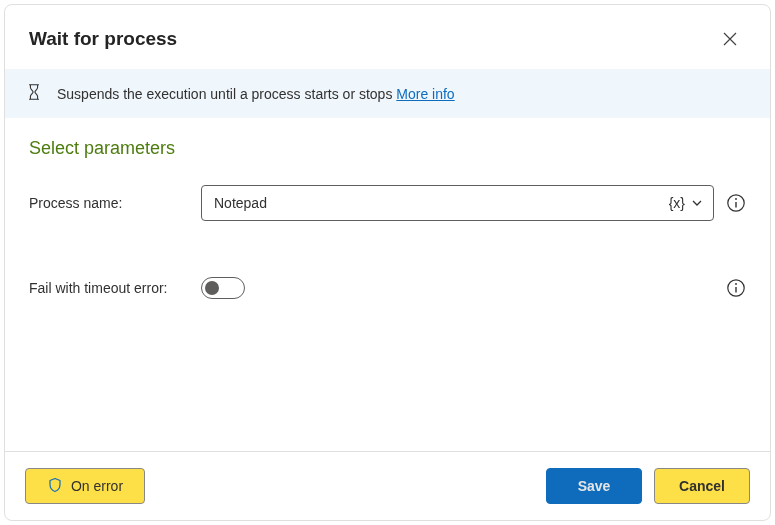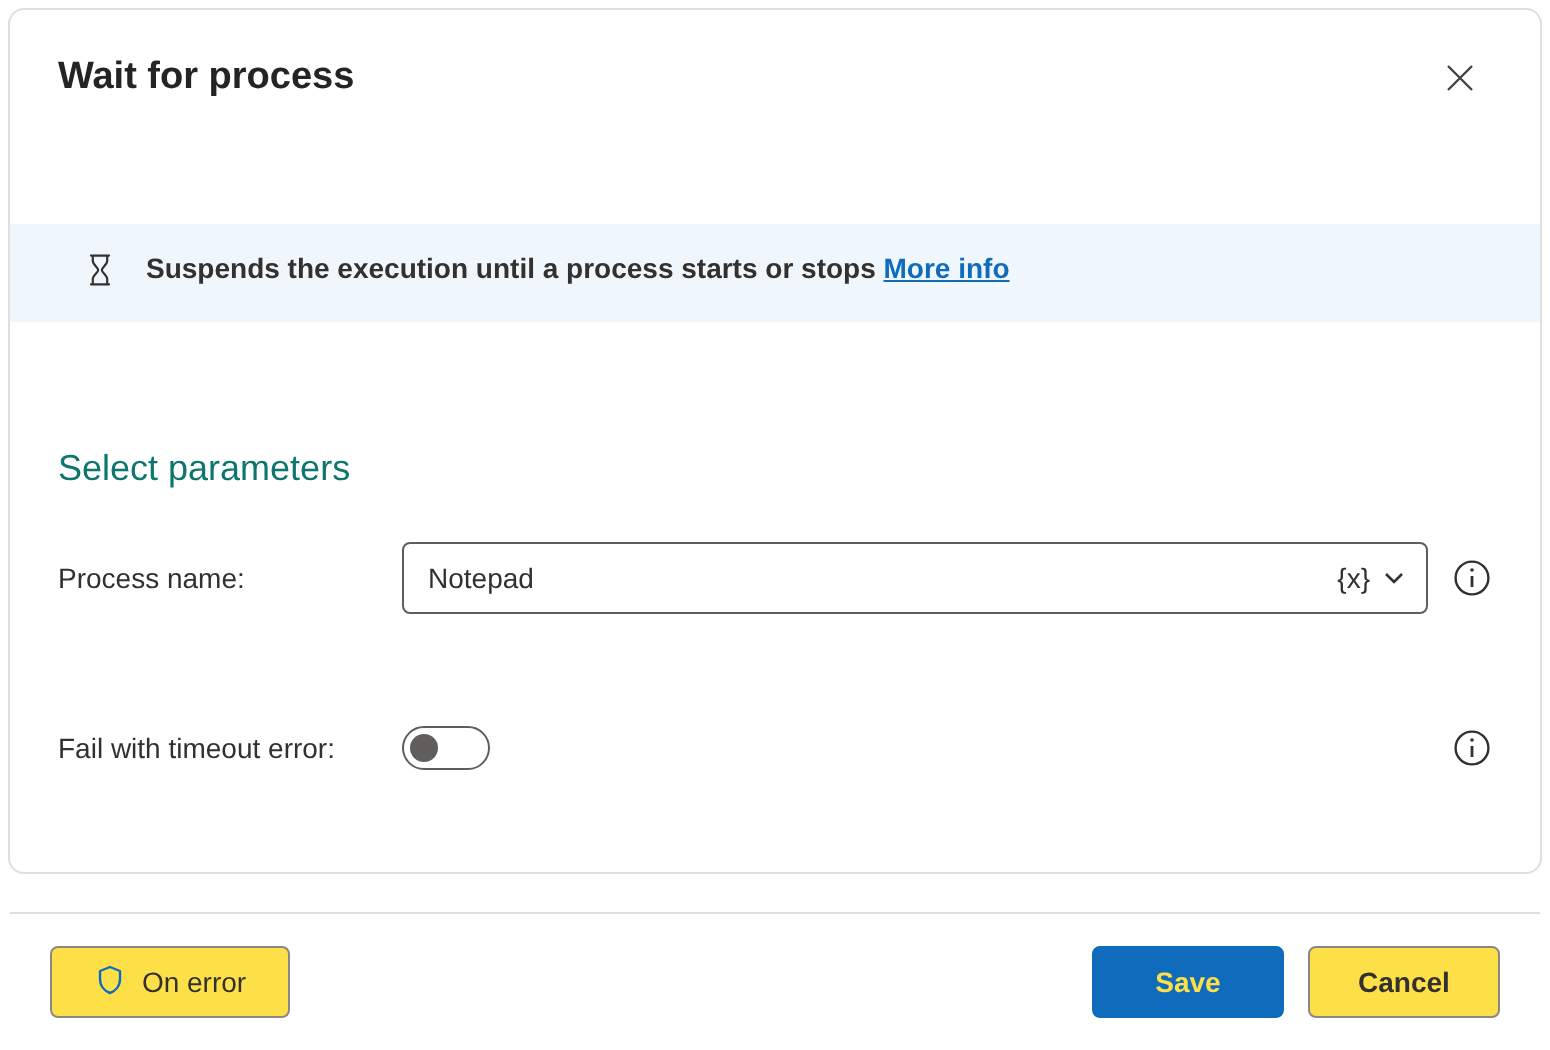--- a/index.html
+++ b/index.html
@@ -7,29 +7,28 @@
       font-family: "Segoe UI", -apple-system, BlinkMacSystemFont, sans-serif;
       font-size: 14px;
       color: #323130;
       background: #fff;
       width: 775px;
       height: 525px;
       overflow: hidden;
     }
     .dialog {
       width: 767px;
-      height: 433px;
+      height: 517px;
       margin: 4px;
       border: 1px solid #e1dfdd;
       border-radius: 8px;
       display: flex;
       flex-direction: column;
       background: #fff;
       position: relative;
-      gap: 43px;
     }
     .header {
       display: flex;
       align-items: center;
       justify-content: space-between;
       padding: 18px 24px 14px 24px;
     }
     .header h1 {
       font-size: 19px;
       font-weight: 600;
@@ -42,45 +41,44 @@
       align-items: center;
       justify-content: center;
       cursor: pointer;
       color: #424242;
       background: none;
       border: none;
       border-radius: 4px;
     }
     .info-banner {
       background: #eff6fc;
-      padding: 14px 36px;
-      display: flex;
-      align-items: flex-start;
+      padding: 14px 20px;
+      display: flex;
+      align-items: center;
       gap: 14px;
       font-size: 14px;
       color: #323130;
-      font-weight: bold;
     }
     .info-banner .hourglass {
       color: #323130;
       flex-shrink: 0;
     }
     .info-banner a {
       color: #0f6cbd;
       text-decoration: underline;
       cursor: pointer;
     }
     .body {
       padding: 20px 24px 0 24px;
       flex: 1;
     }
     .section-title {
       font-size: 18px;
       font-weight: 400;
-      color: #0f766e;
+      color: #4d7c0f;
       margin-bottom: 26px;
     }
     .field-row {
       display: flex;
       align-items: center;
       margin-bottom: 28px;
     }
     .field-label {
       width: 172px;
       flex-shrink: 0;
@@ -166,21 +164,21 @@
       min-width: 96px;
     }
     .btn-secondary {
       background: #fde047;
       border: 1px solid #8a8886;
       color: #323130;
     }
     .btn-primary {
       background: #0f6cbd;
       border: 1px solid #0f6cbd;
-      color: #fde047;
+      color: #e5e5e5;
     }
     .footer-right { display: flex; gap: 12px; }
     .shield-icon { color: #0f6cbd; }
     .onerror-btn {
       min-width: 120px;
       font-weight: 400;
       padding: 0 16px;
     }
   </style>
 </head>

